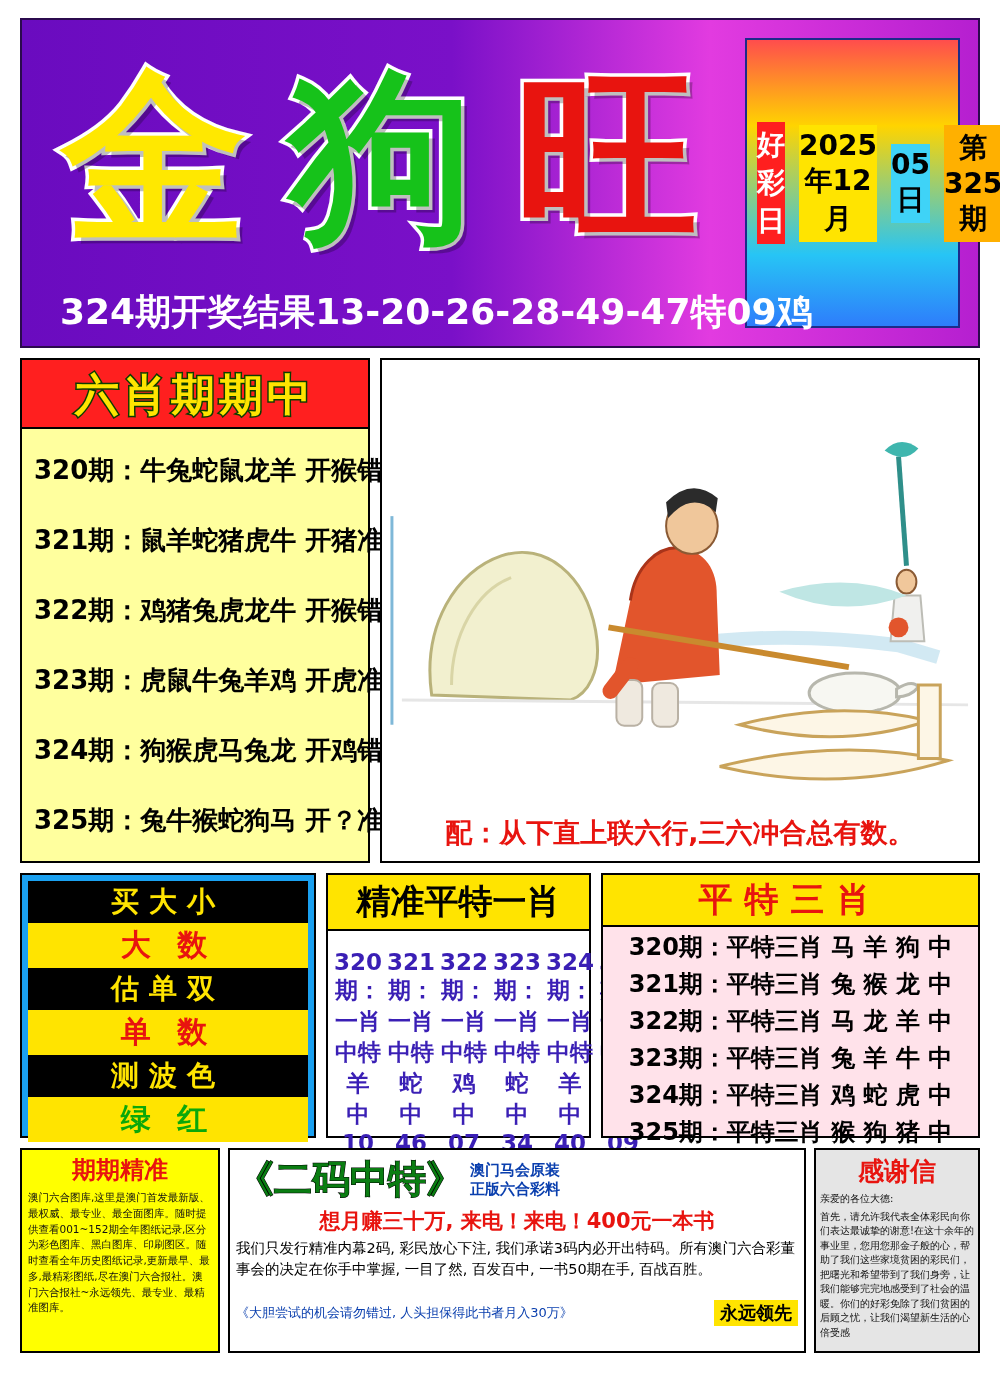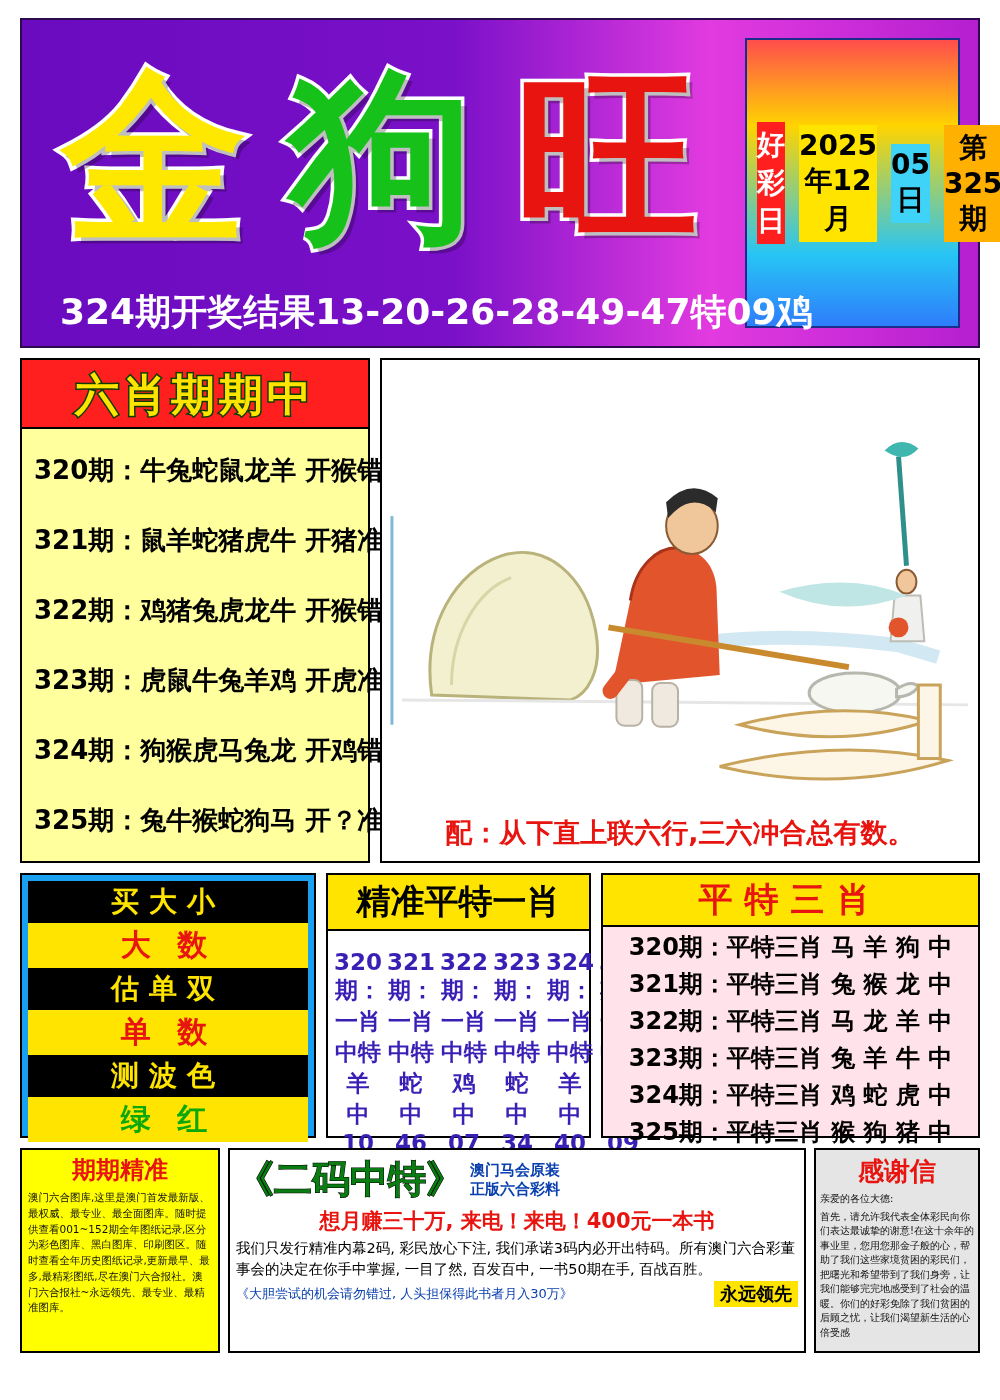--- a/index.html
+++ b/index.html
@@ -127,21 +127,21 @@
   .adL{width:200px;border:2px solid #000;background:#ffff00;box-sizing:border-box;padding:4px;}
   .adL h4{margin:0;text-align:center;font-size:24px;color:#e8140f;font-family:"DejaVu Sans",sans-serif;}
   .adL p{margin:4px 2px 0;font-size:10.5px;line-height:1.5;color:#111;font-family:"DejaVu Sans",sans-serif;}
   .adM{flex:1;border:2px solid #000;background:#ffffff;box-sizing:border-box;position:relative;padding:4px 6px;}
   .adM-top{display:flex;align-items:center;gap:6px;}
   .adM-title{font-size:38px;font-weight:bold;color:#0a7d12;font-family:"DejaVu Sans",sans-serif;
              -webkit-text-stroke:1px #000;paint-order:stroke fill;white-space:nowrap;}
   .adM-sub{font-size:15px;font-weight:bold;color:#0a3fae;line-height:1.25;font-family:"DejaVu Sans",sans-serif;}
   .adM-line2{text-align:center;font-size:21px;font-weight:bold;color:#e8140f;font-family:"DejaVu Sans",sans-serif;margin-top:2px;}
   .adM-body{font-size:14.5px;line-height:1.45;color:#000;font-family:"DejaVu Sans",sans-serif;margin-top:3px;}
-  .adM-foot{display:flex;align-items:center;justify-content:space-between;margin-top:1px;}
+  .adM-foot{display:flex;align-items:center;justify-content:space-between;margin-top:20px;}
   .adM-foot .note{font-size:13px;color:#0a3fae;font-family:"DejaVu Sans",sans-serif;}
   .adM-foot .pay{font-size:18px;font-weight:bold;color:#000;background:#ffe400;padding:1px 6px;font-family:"DejaVu Sans",sans-serif;}
   .adR{width:166px;border:2px solid #000;background:#e5e5e5;box-sizing:border-box;padding:4px;}
   .adR h4{margin:0 0 3px;text-align:center;font-size:26px;color:#e8140f;font-family:"DejaVu Sans",sans-serif;}
   .adR p{margin:0 0 3px;font-size:10px;line-height:1.45;color:#111;font-family:"DejaVu Sans",sans-serif;}
 </style>
 </head>
 <body>
 
 <div class="page">

